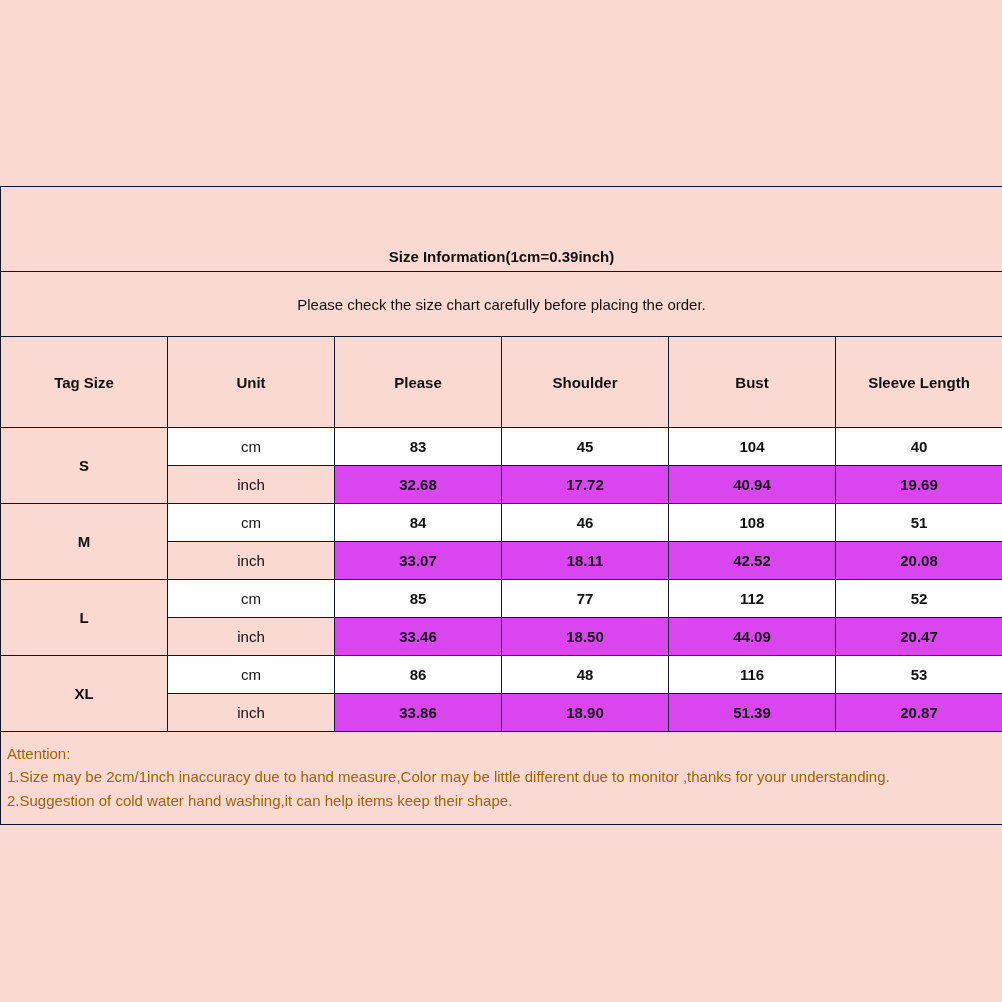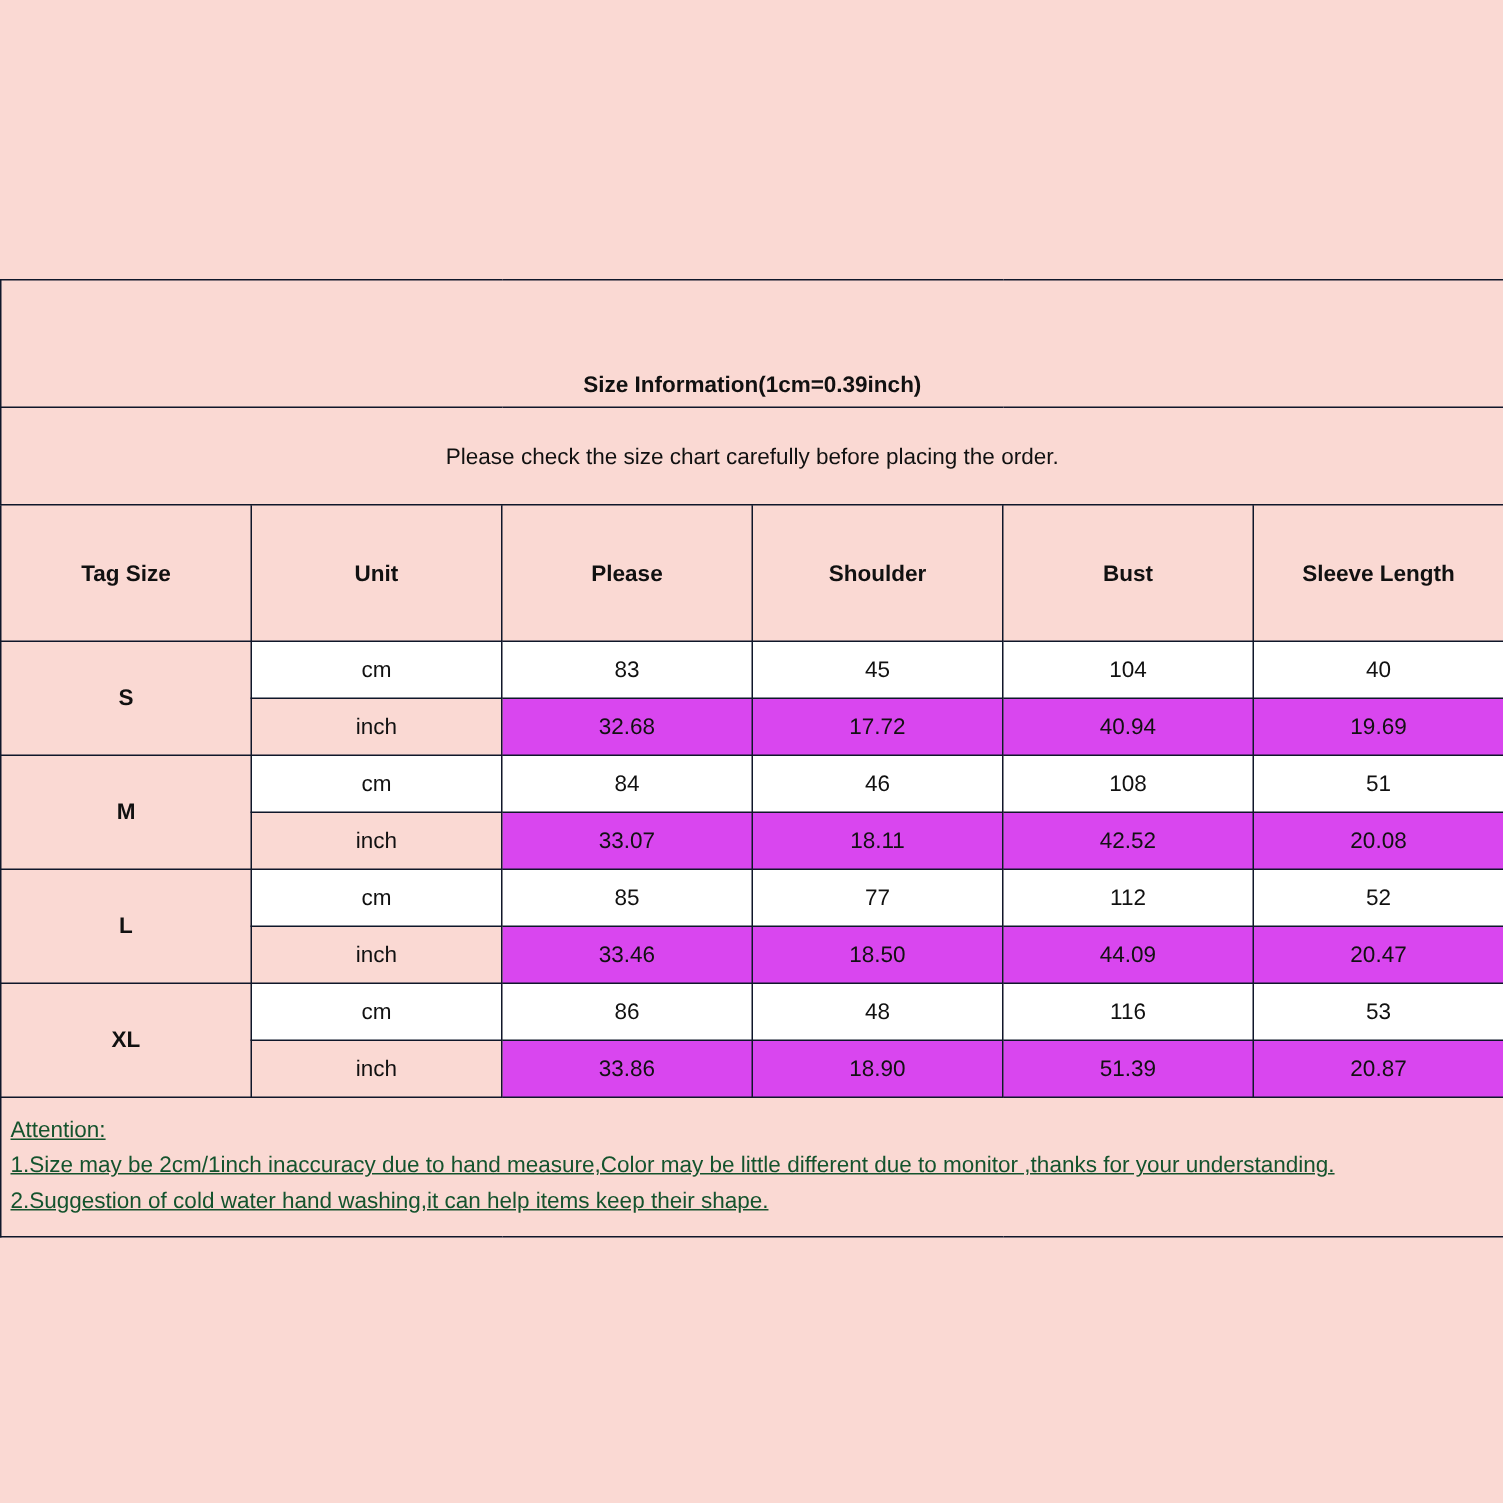--- a/index.html
+++ b/index.html
@@ -62,37 +62,37 @@
   }
   .unit-cell {
     height: 35px;
     font-size: 15px;
     background: #fad9d3;
   }
   .val-cell {
     height: 35px;
     font-size: 15px;
     background: #ffffff;
+    font-weight: bold;
   }
   .val-cell.alt {
     background: #d946ef;
   }
   .unit-cell.white {
     background: #ffffff;
   }
   .attention-cell {
     text-align: left !important;
     padding: 10px 6px 12px 6px;
     font-size: 15px;
     line-height: 1.55;
     background: #fad9d3;
   }
   .attention-cell div {
-    color: #14532d;
-    text-decoration: underline;
+    color: #a16207;
   }
   
   col.c-tag   { width: 167px; }
   col.c-unit  { width: 167px; }
   col.c-len   { width: 167px; }
   col.c-sho   { width: 167px; }
   col.c-bus   { width: 167px; }
   col.c-sle   { width: 167px; }
 </style>
 </head>

